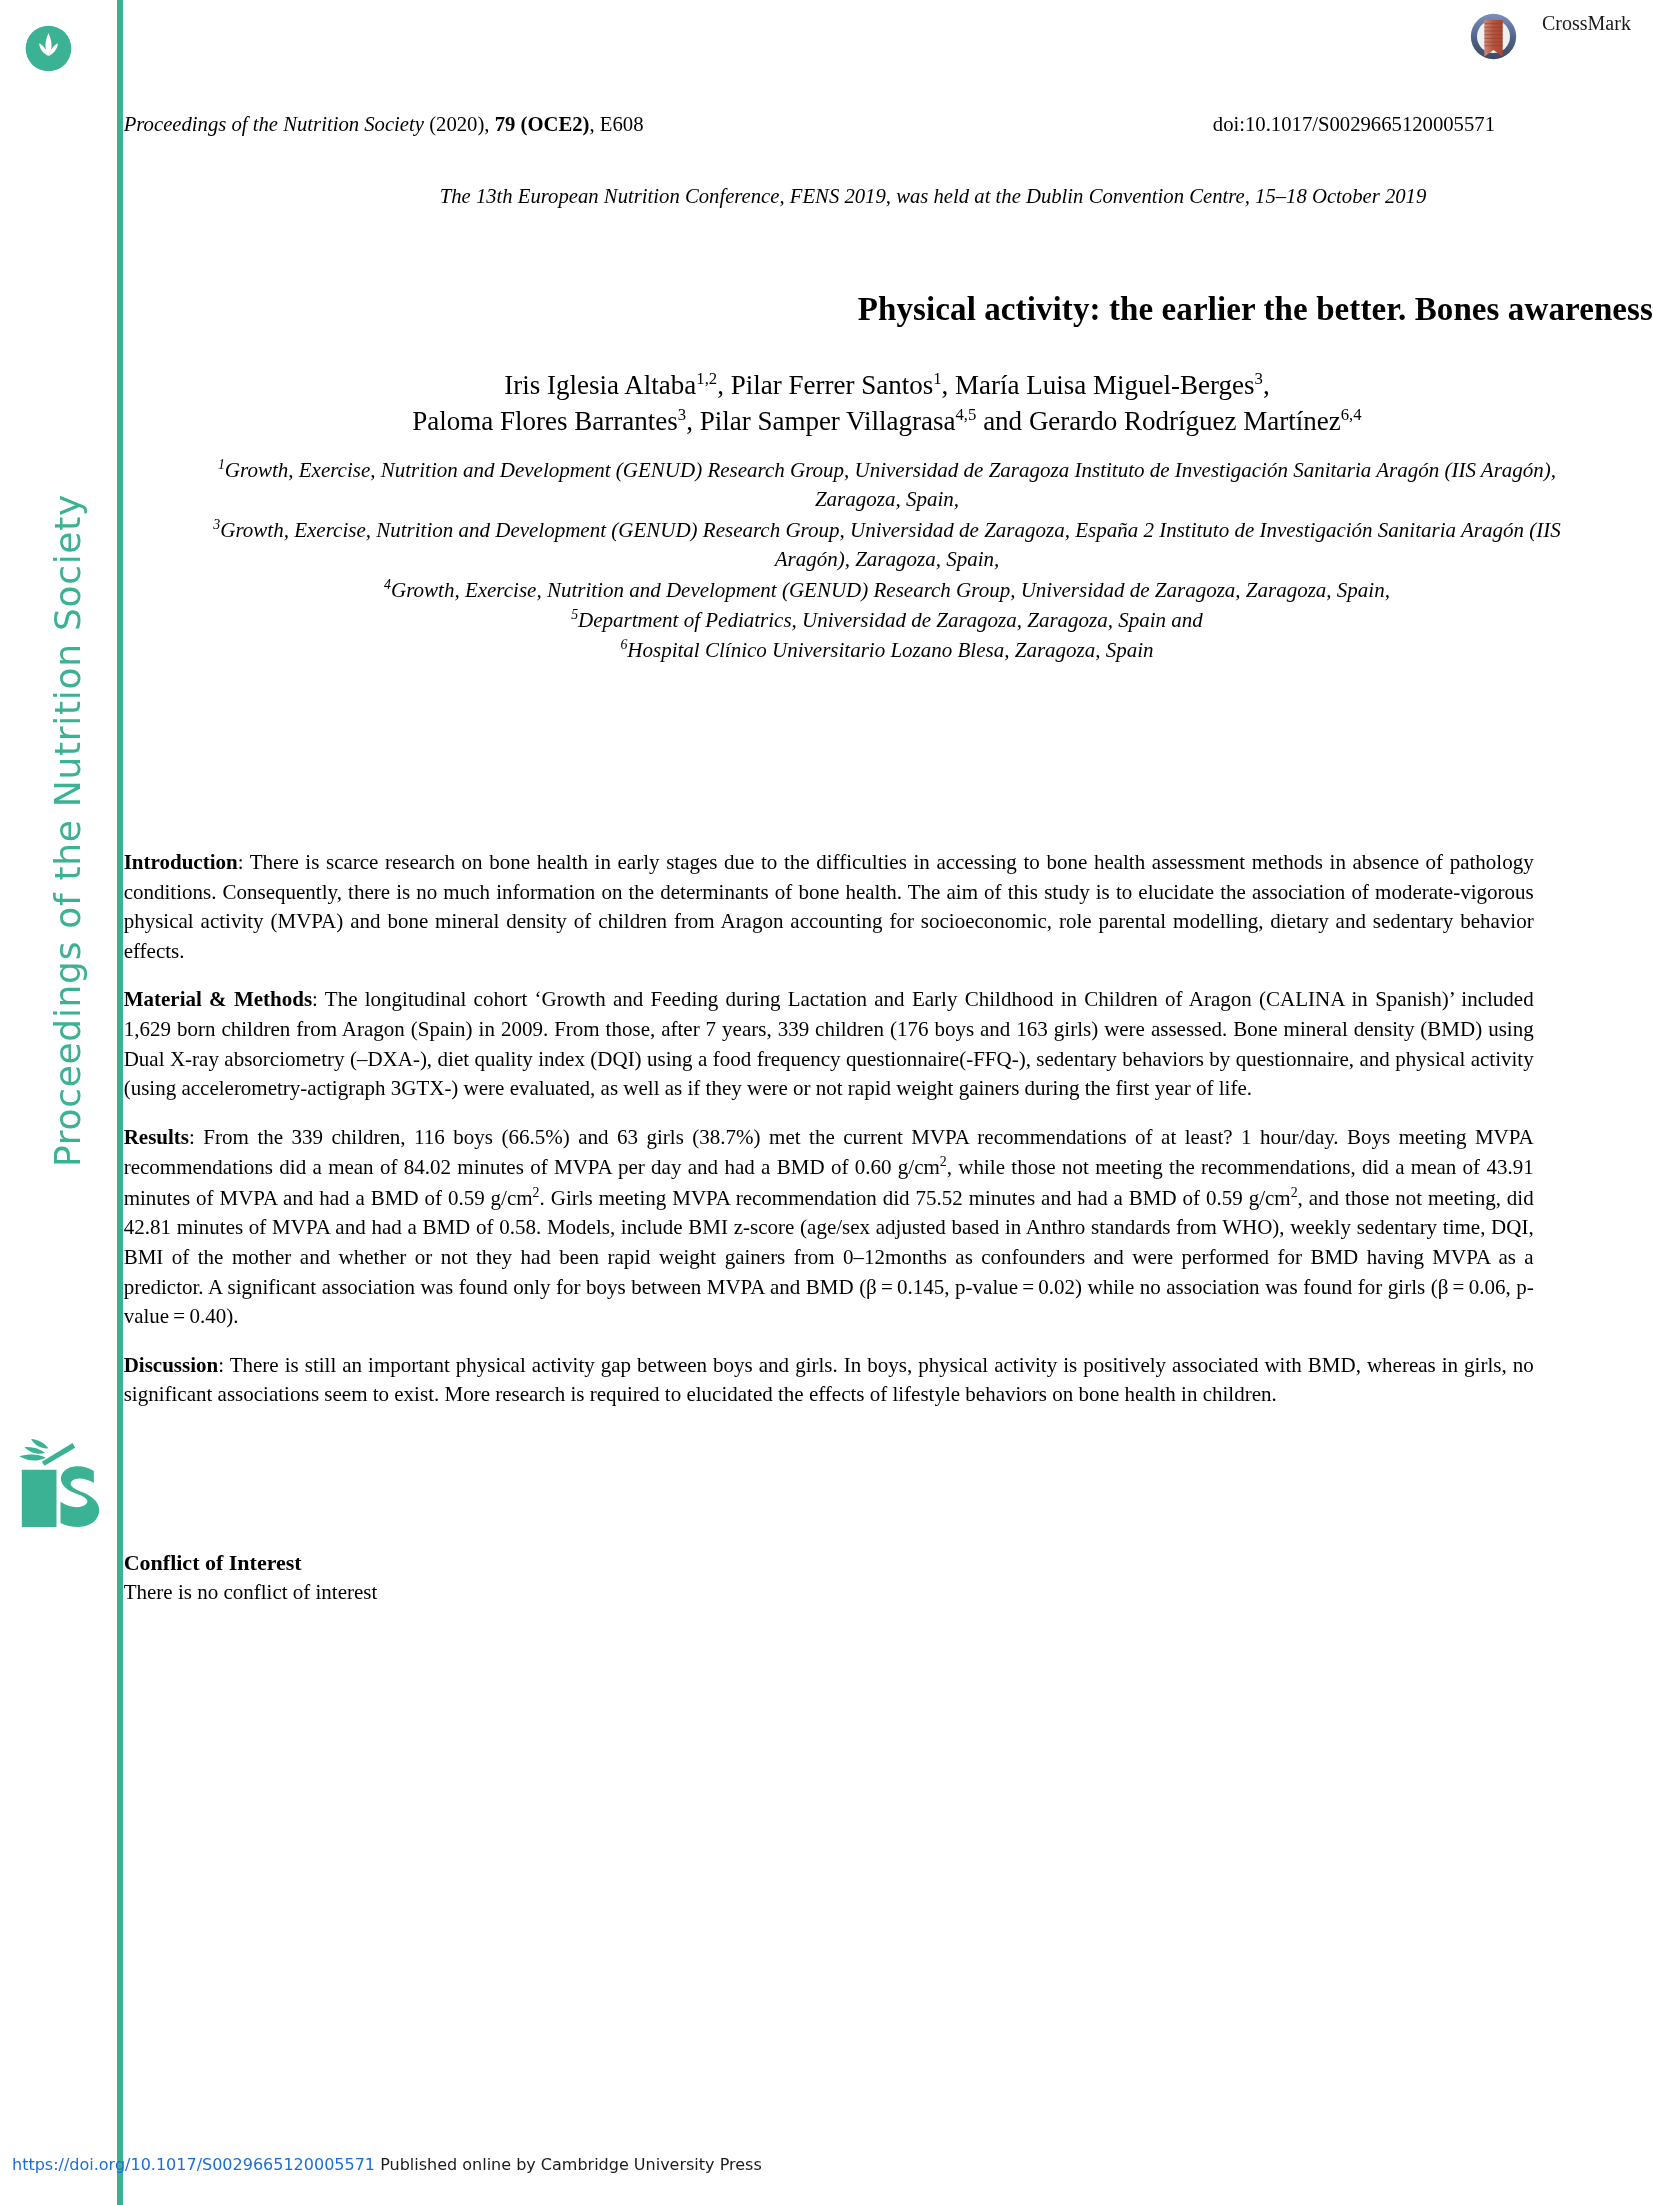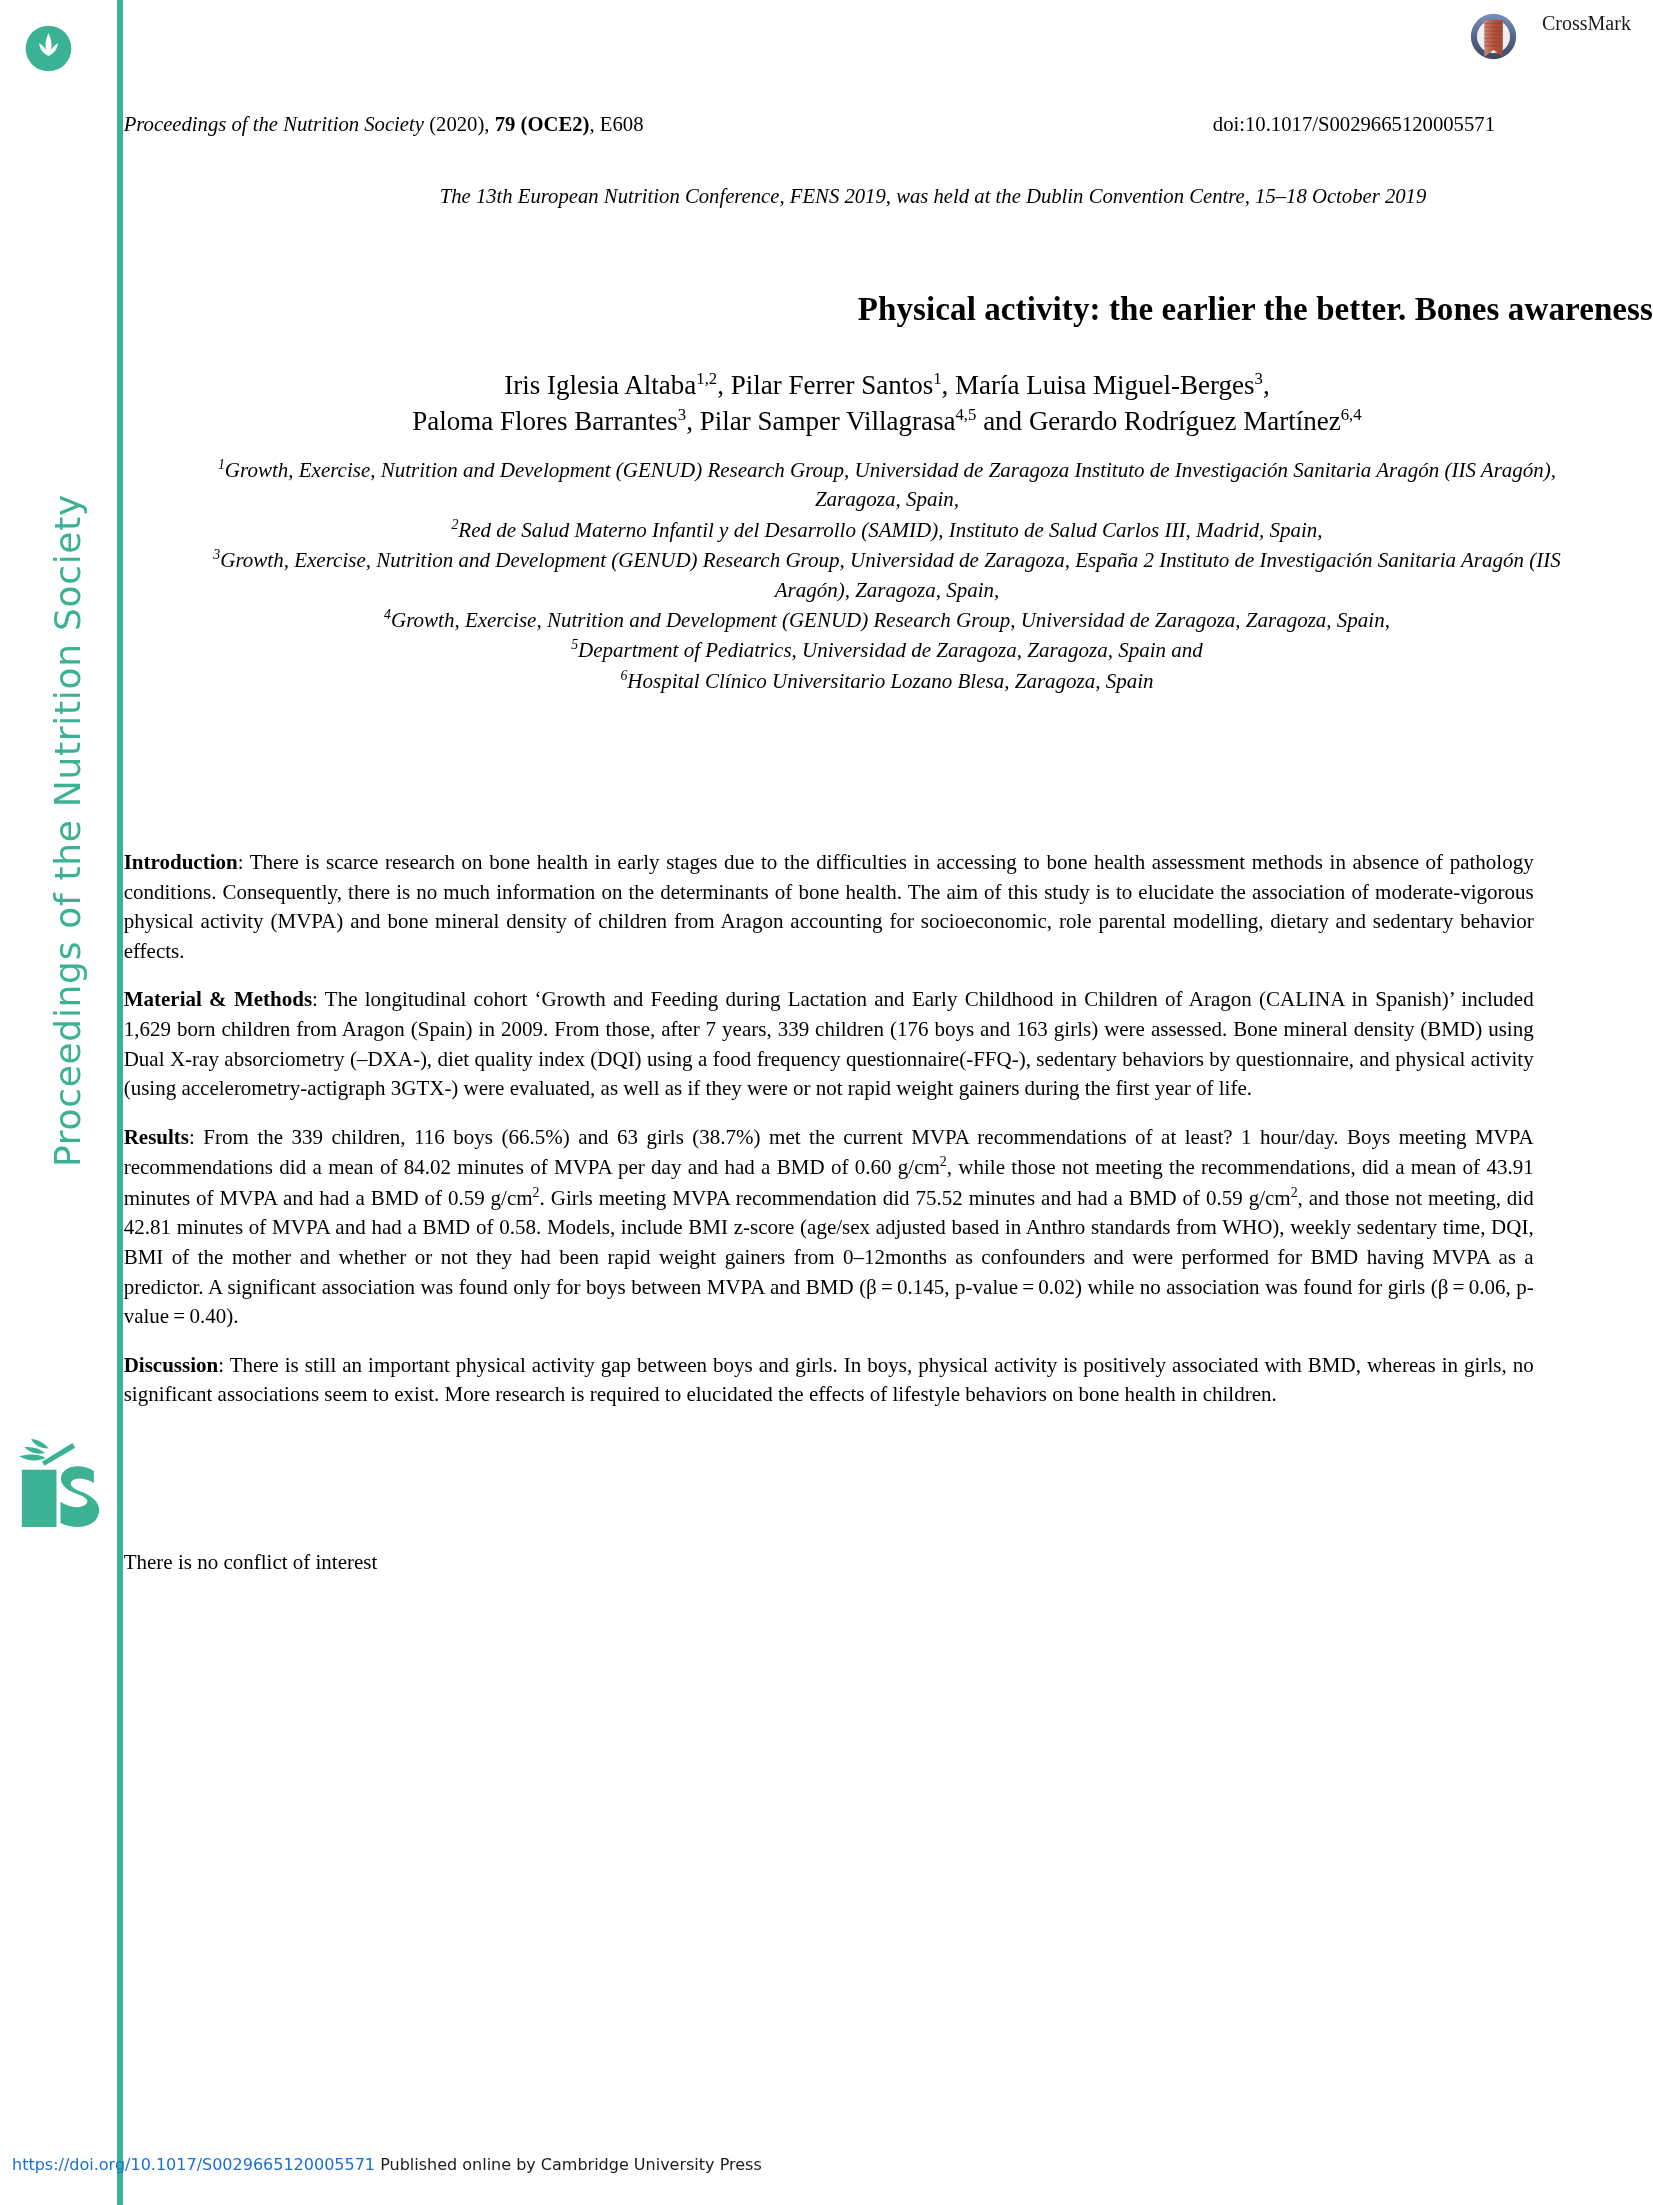--- a/index.html
+++ b/index.html
@@ -262,21 +262,20 @@
 
   <h1 id="article-title">Physical activity: the earlier the better. Bones awareness</h1>
 
   <div id="authors">
       <div><span>Iris Iglesia Altaba<sup>1,2</sup></span>, <span>Pilar Ferrer Santos<sup>1</sup></span>, <span>María Luisa Miguel-Berges<sup>3</sup></span>,</div>
       <div><span>Paloma Flores Barrantes<sup>3</sup></span>, <span>Pilar Samper Villagrasa<sup>4,5</sup></span> and <span>Gerardo Rodríguez Martínez<sup>6,4</sup></span></div>
     </div>
 
   <div id="affiliations">
       <div><sup>1</sup><span>Growth, Exercise, Nutrition and Development (GENUD) Research Group, Universidad de Zaragoza Instituto de Investigación Sanitaria Aragón (IIS Aragón), Zaragoza, Spain,</span></div>
-      <div><sup>2</sup><span>Red de Salud Materno Infantil y del Desarrollo (SAMID), Instituto de Salud Carlos III, Madrid, Spain,</span></div>
       <div><sup>3</sup><span>Growth, Exercise, Nutrition and Development (GENUD) Research Group, Universidad de Zaragoza, España 2 Instituto de Investigación Sanitaria Aragón (IIS Aragón), Zaragoza, Spain,</span></div>
       <div><sup>4</sup><span>Growth, Exercise, Nutrition and Development (GENUD) Research Group, Universidad de Zaragoza, Zaragoza, Spain,</span></div>
       <div><sup>5</sup><span>Department of Pediatrics, Universidad de Zaragoza, Zaragoza, Spain and</span></div>
       <div><sup>6</sup><span>Hospital Clínico Universitario Lozano Blesa, Zaragoza, Spain</span></div>
     </div>
 
   <div id="body">
 
     <p>
       <b>Introduction</b><span>: There is scarce research on bone health in early stages due to the difficulties in accessing to bone health assessment methods in absence of pathology conditions. Consequently, there is no much information on the determinants of bone health. The aim of this study is to elucidate the association of moderate-vigorous physical activity (MVPA) and bone mineral density of children from Aragon accounting for socioeconomic, role parental modelling, dietary and sedentary behavior effects.</span>
@@ -290,20 +289,21 @@
       <b>Results</b><span>: From the 339 children, 116 boys (66.5%) and 63 girls (38.7%) met the current MVPA recommendations of at least? 1 hour/day. Boys meeting MVPA recommendations did a mean of 84.02 minutes of MVPA per day and had a BMD of 0.60 g/cm</span><sup>2</sup><span>, while those not meeting the recommendations, did a mean of 43.91 minutes of MVPA and had a BMD of 0.59 g/cm</span><sup>2</sup><span>. Girls meeting MVPA recommendation did 75.52 minutes and had a BMD of 0.59 g/cm</span><sup>2</sup><span>, and those not meeting, did 42.81 minutes of MVPA and had a BMD of 0.58. Models, include BMI z-score (age/sex adjusted based in Anthro standards from WHO), weekly sedentary time, DQI, BMI of the mother and whether or not they had been rapid weight gainers from 0–12months as confounders and were performed for BMD having MVPA as a predictor. A significant association was found only for boys between MVPA and BMD (β = 0.145, p-value = 0.02) while no association was found for girls (β = 0.06, p-value = 0.40).</span>
     </p>
 
     <p>
       <b>Discussion</b><span>: There is still an important physical activity gap between boys and girls. In boys, physical activity is positively associated with BMD, whereas in girls, no significant associations seem to exist. More research is required to elucidated the effects of lifestyle behaviors on bone health in children.</span>
     </p>
 
   </div>
 
   <div id="coi-block">
+    <p id="coi-heading">Conflict of Interest</p>
     <p id="coi-text">There is no conflict of interest</p>
   </div>
 
 </div>
 
 <div id="footer">
   <a id="footer-doi-link" href="#">https://doi.org/10.1017/S0029665120005571</a><span id="footer-published"> Published online by Cambridge University Press</span>
 </div>
 
 

